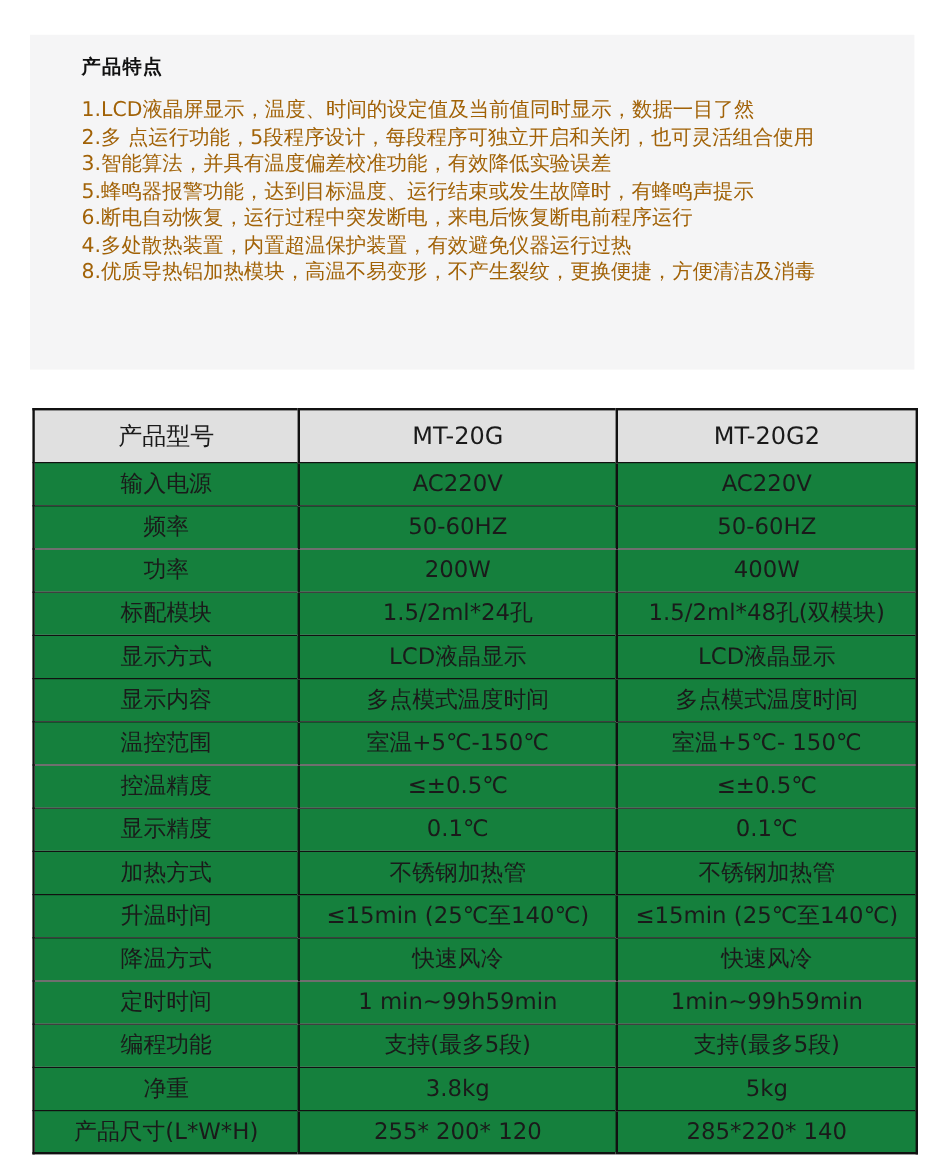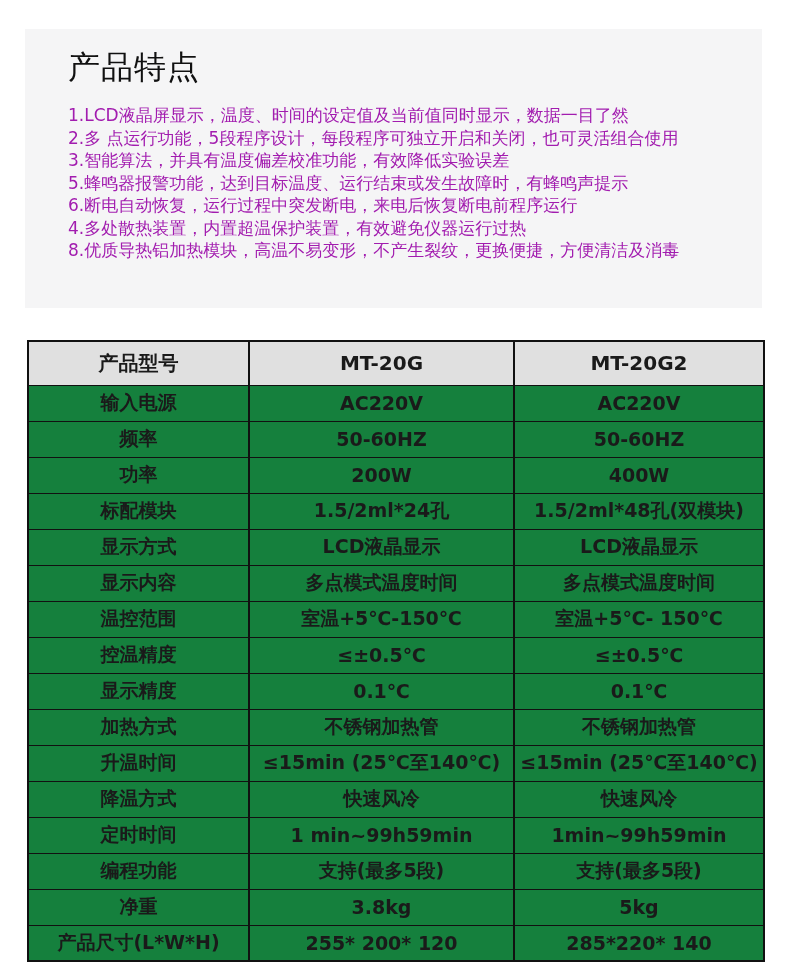--- a/index.html
+++ b/index.html
@@ -17,53 +17,53 @@
   .features-panel {
     position: absolute;
     left: 25px;
     top: 29px;
     width: 737px;
     height: 279px;
     background: #f5f5f6;
     padding: 17px 20px 0 43px;
   }
   .features-title {
-    font-size: 32px;
-    font-weight: normal;
+    font-size: 16px;
+    font-weight: bold;
     letter-spacing: 1px;
     color: #111111;
     margin-bottom: 14px;
   }
   .features-list { list-style: none; }
   .features-list li {
     font-size: 17px;
     line-height: 22.5px;
     font-weight: 500;
-    color: #a21caf;
+    color: #a16207;
     white-space: nowrap;
   }
 
   
   .spec-table {
     position: absolute;
     left: 27px;
     top: 340px;
     width: 736px;
     height: 622px;
     border-collapse: collapse;
     table-layout: fixed;
     border: 2px solid #111111;
   }
   .spec-table th,
   .spec-table td {
     border: 1px solid #111111;
     border-left-width: 2px;
     text-align: center;
     vertical-align: middle;
-    font-weight: 700;
+    font-weight: 400;
     white-space: nowrap;
     overflow: hidden;
     padding: 0 2px;
     margin-top: 44px;
   }
   .spec-table th:first-child,
   .spec-table td:first-child { border-left-width: 1px; }
   .spec-table thead th {
     height: 44px;
     background: #e0e0e0;

